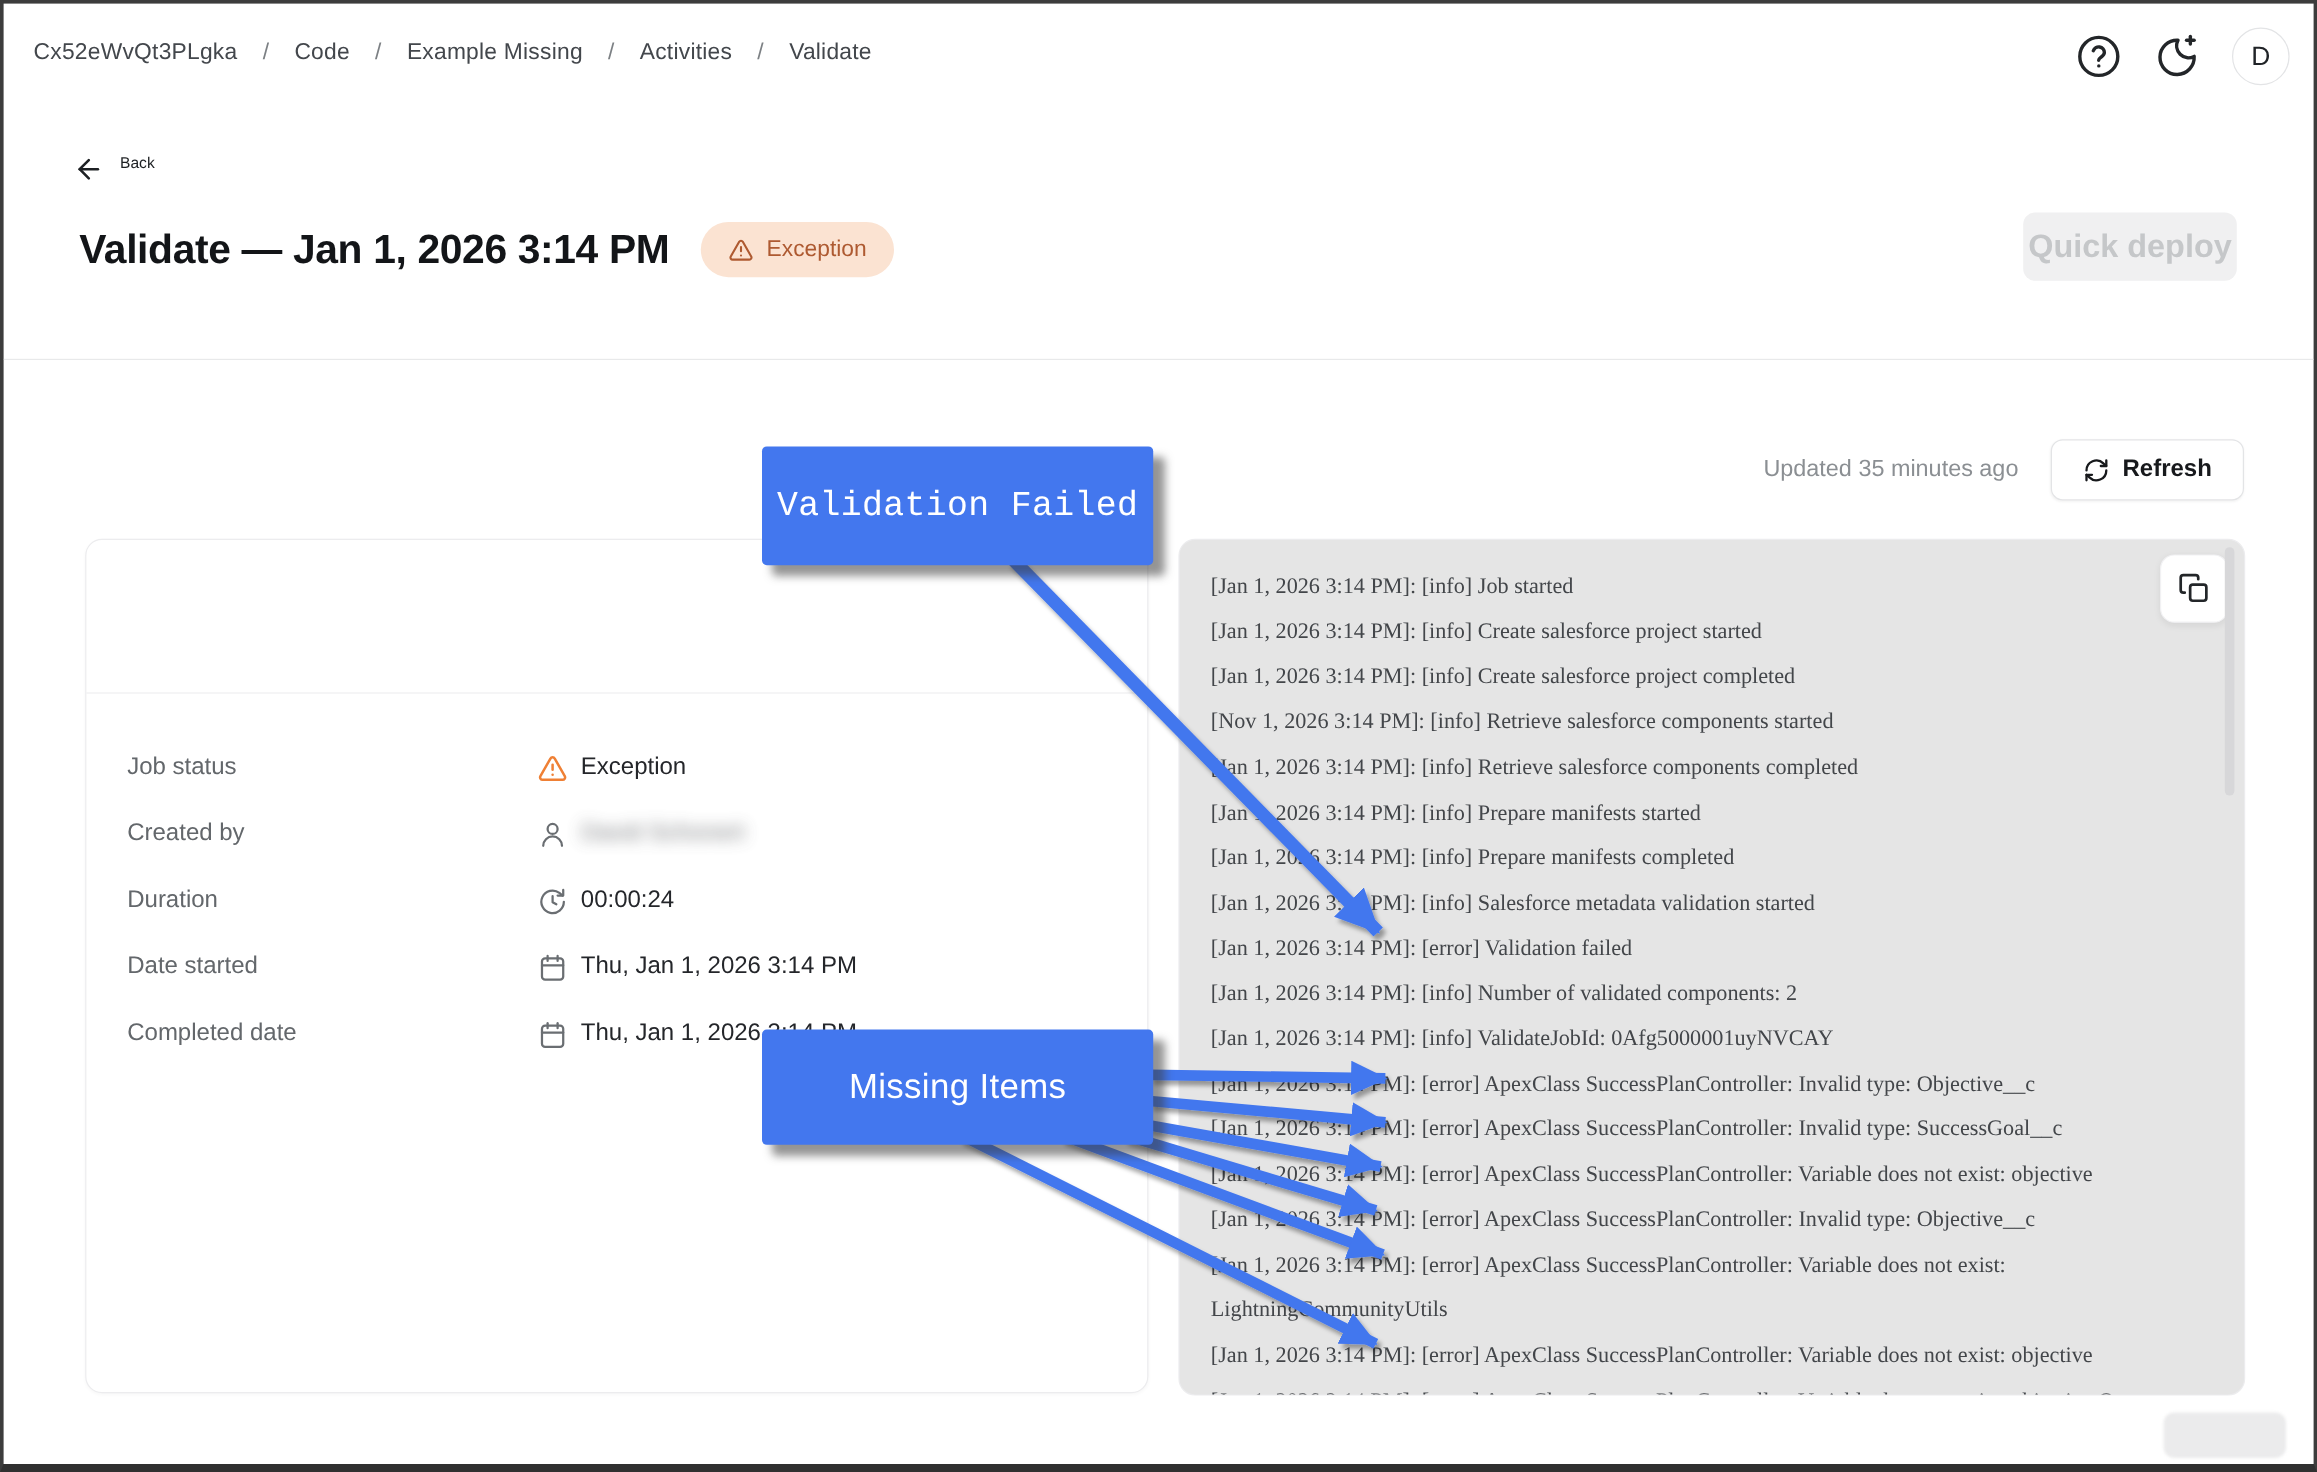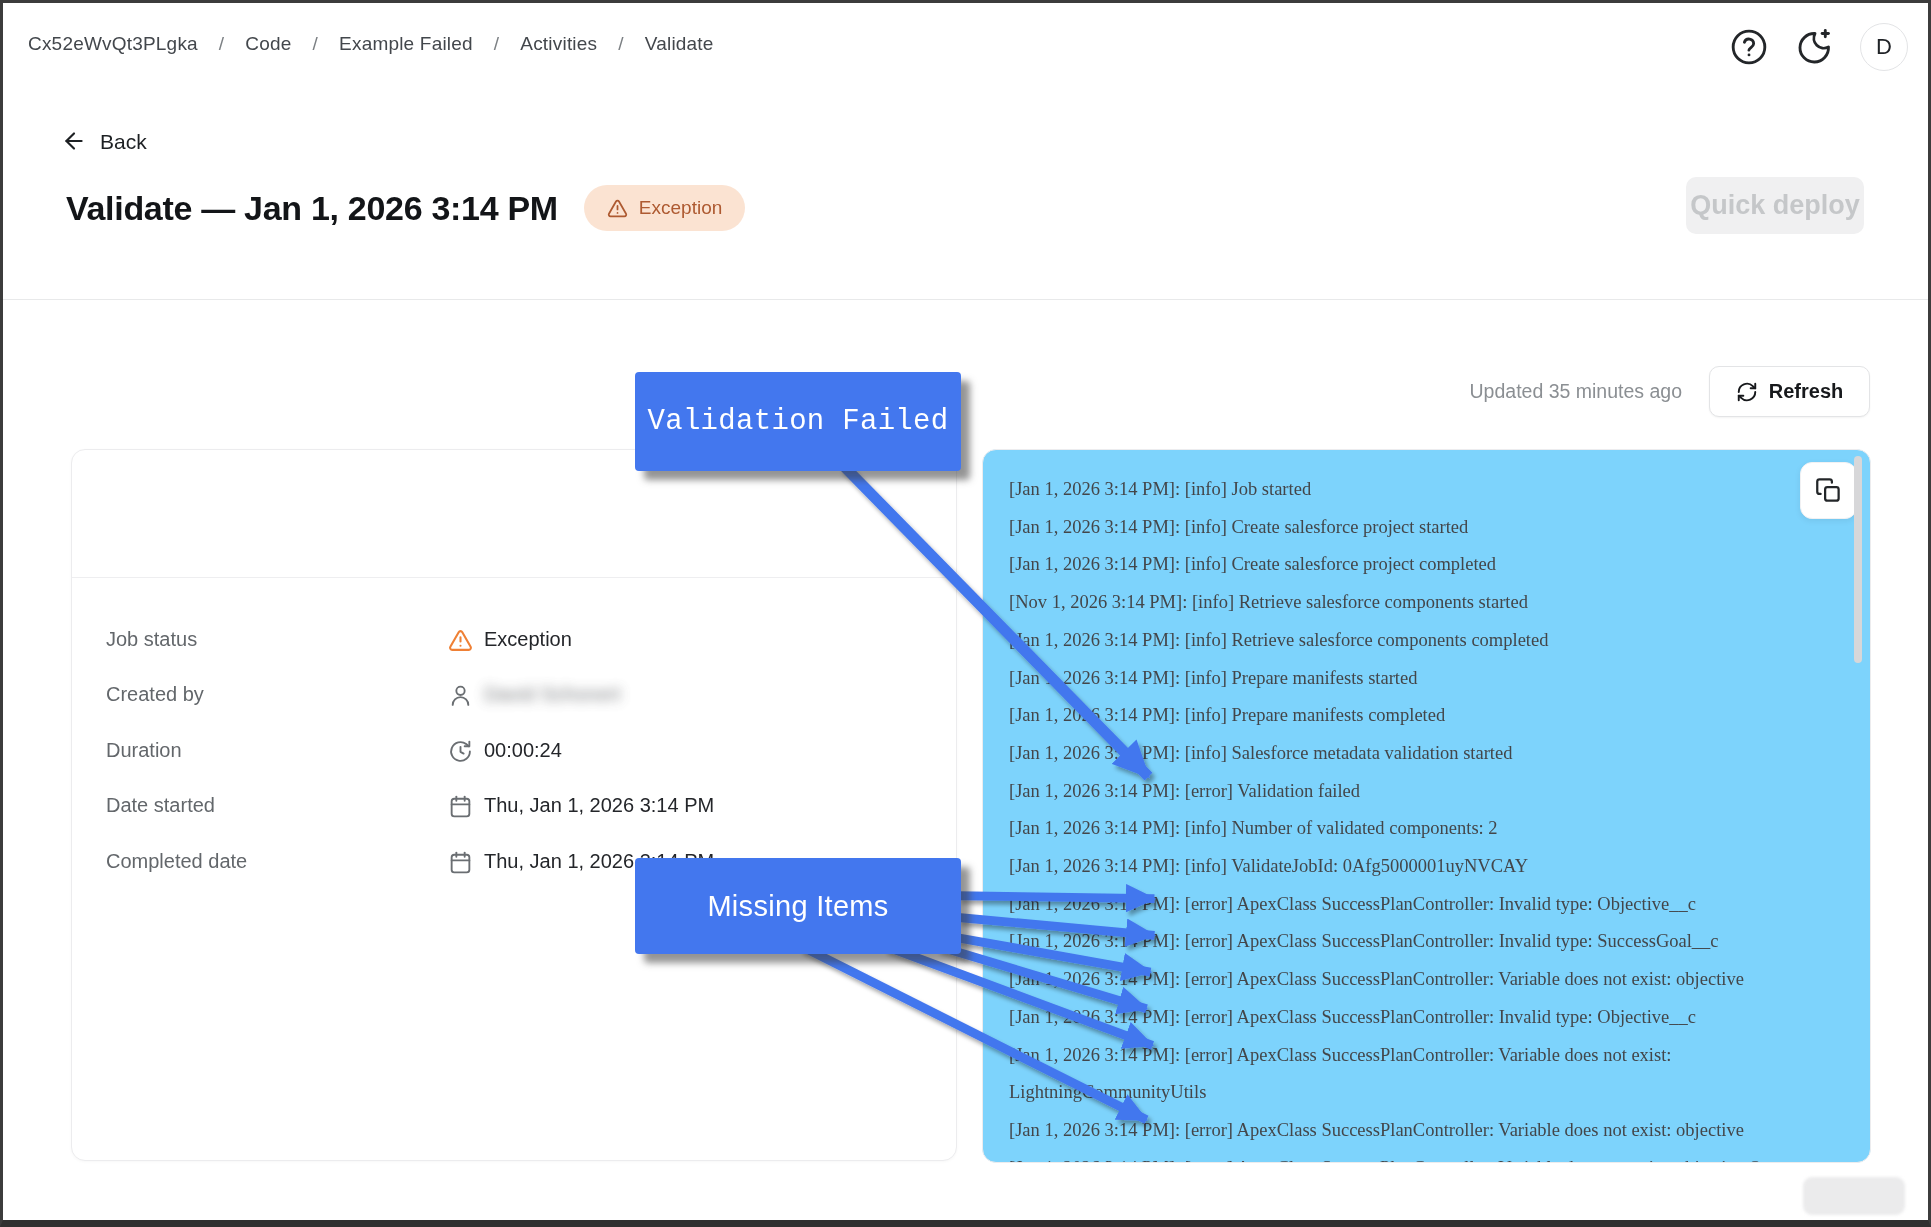--- a/index.html
+++ b/index.html
@@ -21,21 +21,21 @@
 
   
   .breadcrumb { position: absolute; left: 25px; top: 30px; display: flex; align-items: center; gap: 21px; font-size: 19px; color: #43474c; letter-spacing: .2px; }
   .breadcrumb .crumb { cursor: pointer; }
   .breadcrumb .sep { color: #7c8084; }
   .topbar-right { position: absolute; right: 20px; top: 20px; display: flex; align-items: center; gap: 24px; }
   .iconbtn { width: 42px; height: 42px; display: flex; align-items: center; justify-content: center; background: transparent; border: none; color: #232629; cursor: pointer; }
   .avatar { width: 48px; height: 48px; border-radius: 50%; border: 1px solid #e3e4e6; background: #fff; display: flex; align-items: center; justify-content: center; font-size: 22px; font-weight: 500; color: #202327; cursor: pointer; }
 
   
-  .back-row { position: absolute; left: 58px; top: 125px; display: flex; align-items: flex-end; gap: 13px; font-size: 21px; font-weight: 500; color: #1d2023; cursor: pointer; }
+  .back-row { position: absolute; left: 58px; top: 125px; display: flex; align-items: flex-start; gap: 13px; font-size: 13px; font-weight: 500; color: #1d2023; cursor: pointer; }
   .title-row { position: absolute; left: 63px; top: 182px; display: flex; align-items: center; gap: 26px; }
   .page-title { font-size: 34px; font-weight: 700; color: #131518; letter-spacing: -.3px; }
   .badge { display: inline-flex; align-items: center; gap: 11px; height: 46px; padding: 0 23px; border-radius: 23px; background: #fbe3d2; color: #ae5a31; font-size: 19px; font-weight: 500; }
   .btn-quickdeploy {
     position: absolute; right: 64px; top: 174px; width: 178px; height: 57px;
     border-radius: 10px; border: none; background: #f0f0f1; color: #c5c7c9;
     font-size: 27px; font-weight: 600; font-family: inherit; cursor: not-allowed;
   }
   .top-divider { position: absolute; left: 0; right: 0; top: 296px; height: 1px; background: #e8e9ea; }
 
@@ -59,21 +59,21 @@
   .drow .dlabel { position: absolute; left: 34px; top: 0; font-size: 20px; color: #63676b; }
   .drow .dicon  { position: absolute; left: 376px; top: 0; color: #6a6e72; }
   .drow .dvalue { position: absolute; left: 412px; top: 0; font-size: 20px; color: #24262a; white-space: nowrap; }
   .card-divider { position: absolute; left: 0; right: 0; top: 127px; height: 1px; background: #eeeef0; }
   .dvalue.blurred { filter: blur(6px); opacity: .75; color: #4c4f53; }
   .dicon.orange { color: #ef8035; }
 
   
   .log-panel {
     position: absolute; left: 979px; top: 446px; width: 889px; height: 714px;
-    background: #7dd3fc; border: 1px solid #ececee; border-radius: 14px;
+    background: #e5e5e5; border: 1px solid #ececee; border-radius: 14px;
     overflow: hidden;
     padding-left: 20px;
   }
   .log-body { position: absolute; left: 26px; right: 80px; top: 21px; font-family: "Liberation Serif", "DejaVu Serif", serif; font-size: 18.5px; line-height: 37.7px; color: #43464a; }
   .log-line { min-height: 37.7px; }
   .btn-copy {
     position: absolute; right: 13px; top: 12px; width: 57px; height: 57px;
     background: #fff; border: 1px solid #f1f1f3; border-radius: 12px;
     display: flex; align-items: center; justify-content: center;
     box-shadow: 0 2px 6px rgba(0,0,0,.07); color: #232629; cursor: pointer;
@@ -96,21 +96,21 @@
 </head>
 <body>
 
 <div class="window">
 
   <nav class="breadcrumb">
     <span class="crumb">Cx52eWvQt3PLgka</span>
     <span class="sep">/</span>
     <span class="crumb">Code</span>
     <span class="sep">/</span>
-    <span class="crumb">Example Failed</span>
+    <span class="crumb">Example Missing</span>
     <span class="sep">/</span>
     <span class="crumb">Activities</span>
     <span class="sep">/</span>
     <span class="crumb">Validate</span>
   </nav>
 
   <div class="topbar-right">
     <button class="iconbtn">
       <svg class="ic" width="38" height="38" viewBox="0 0 24 24">
         <circle cx="12" cy="12" r="10"></circle>

